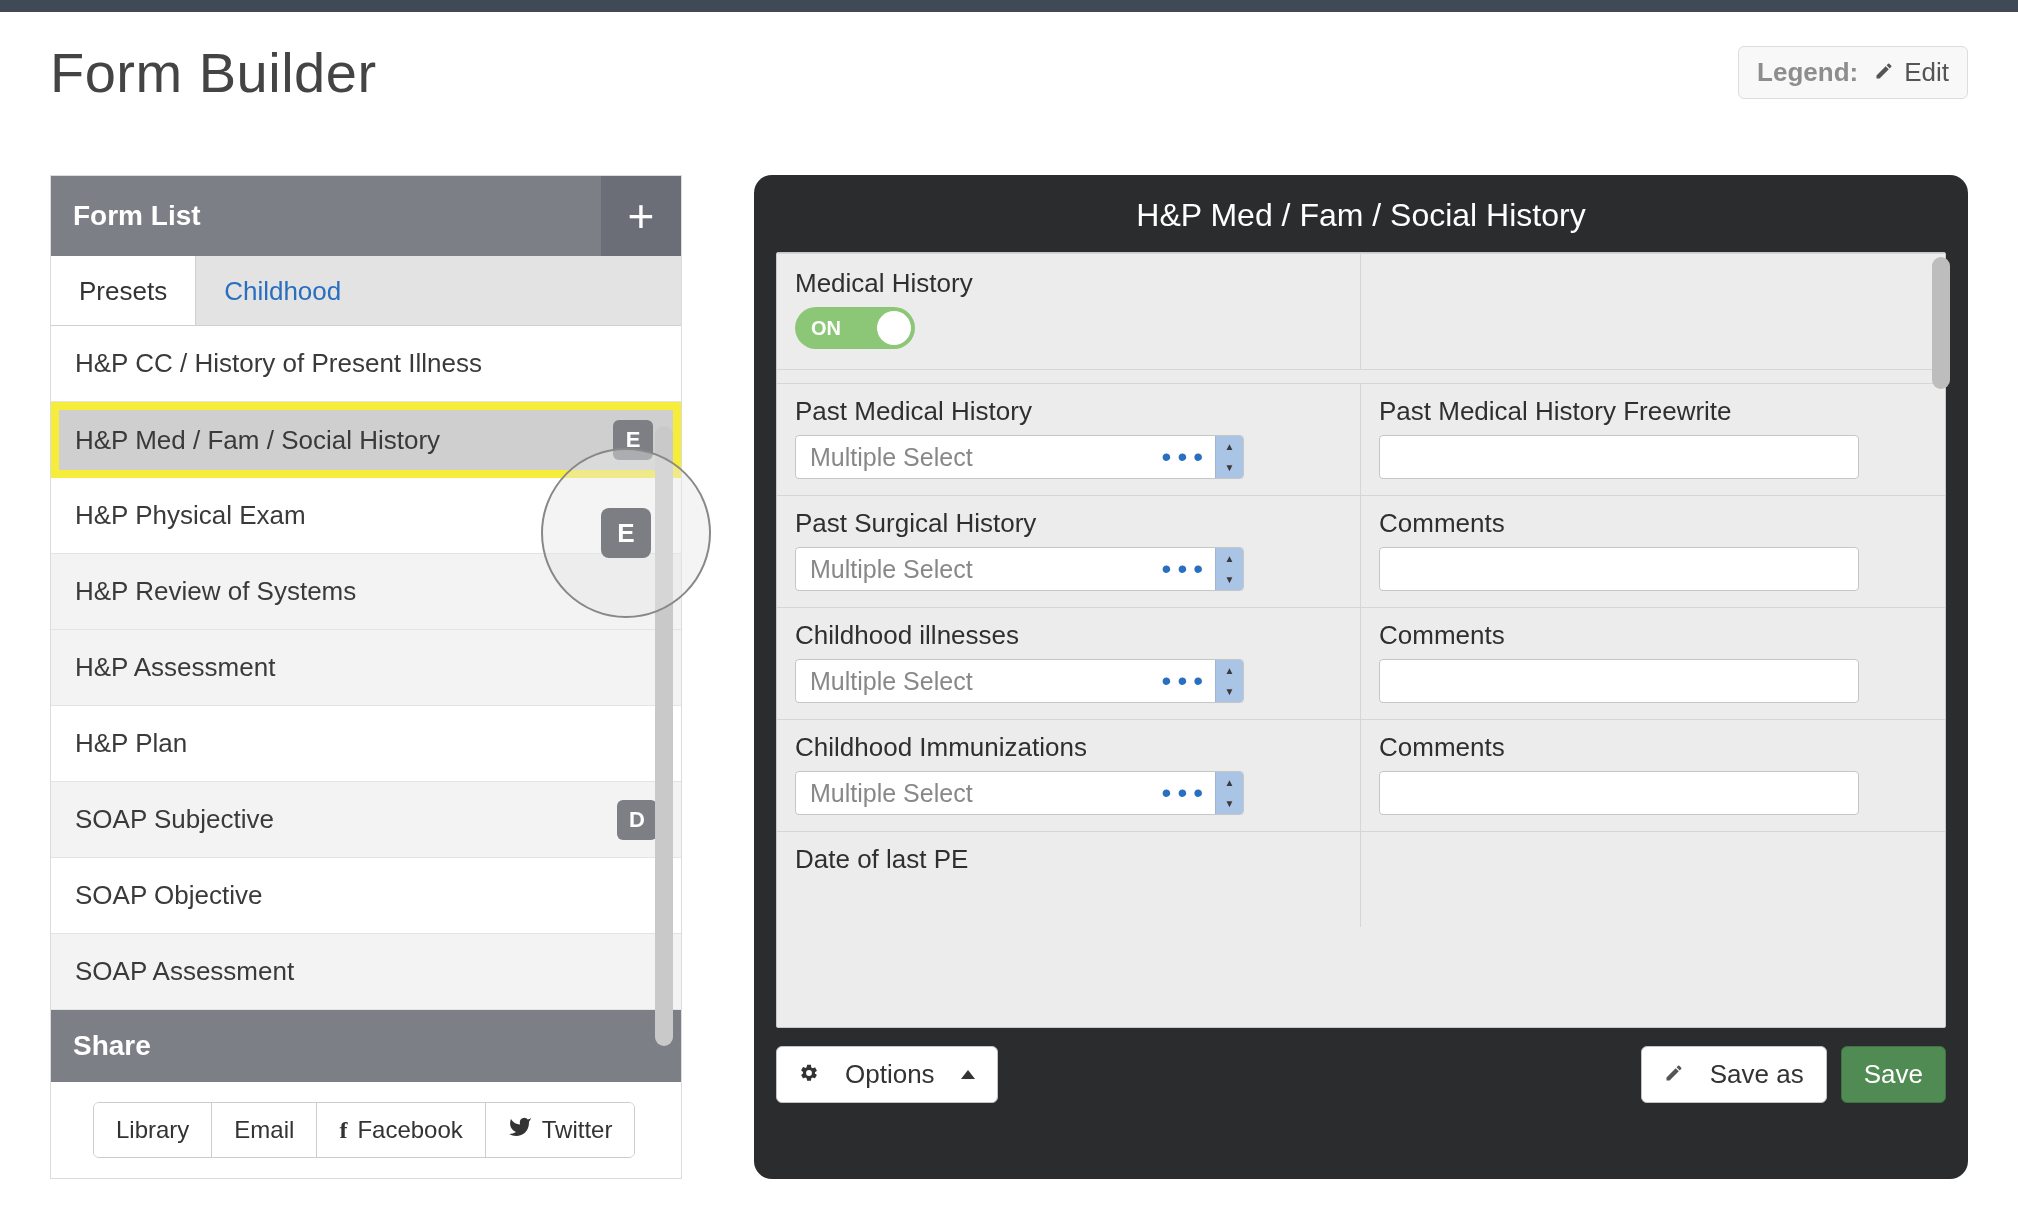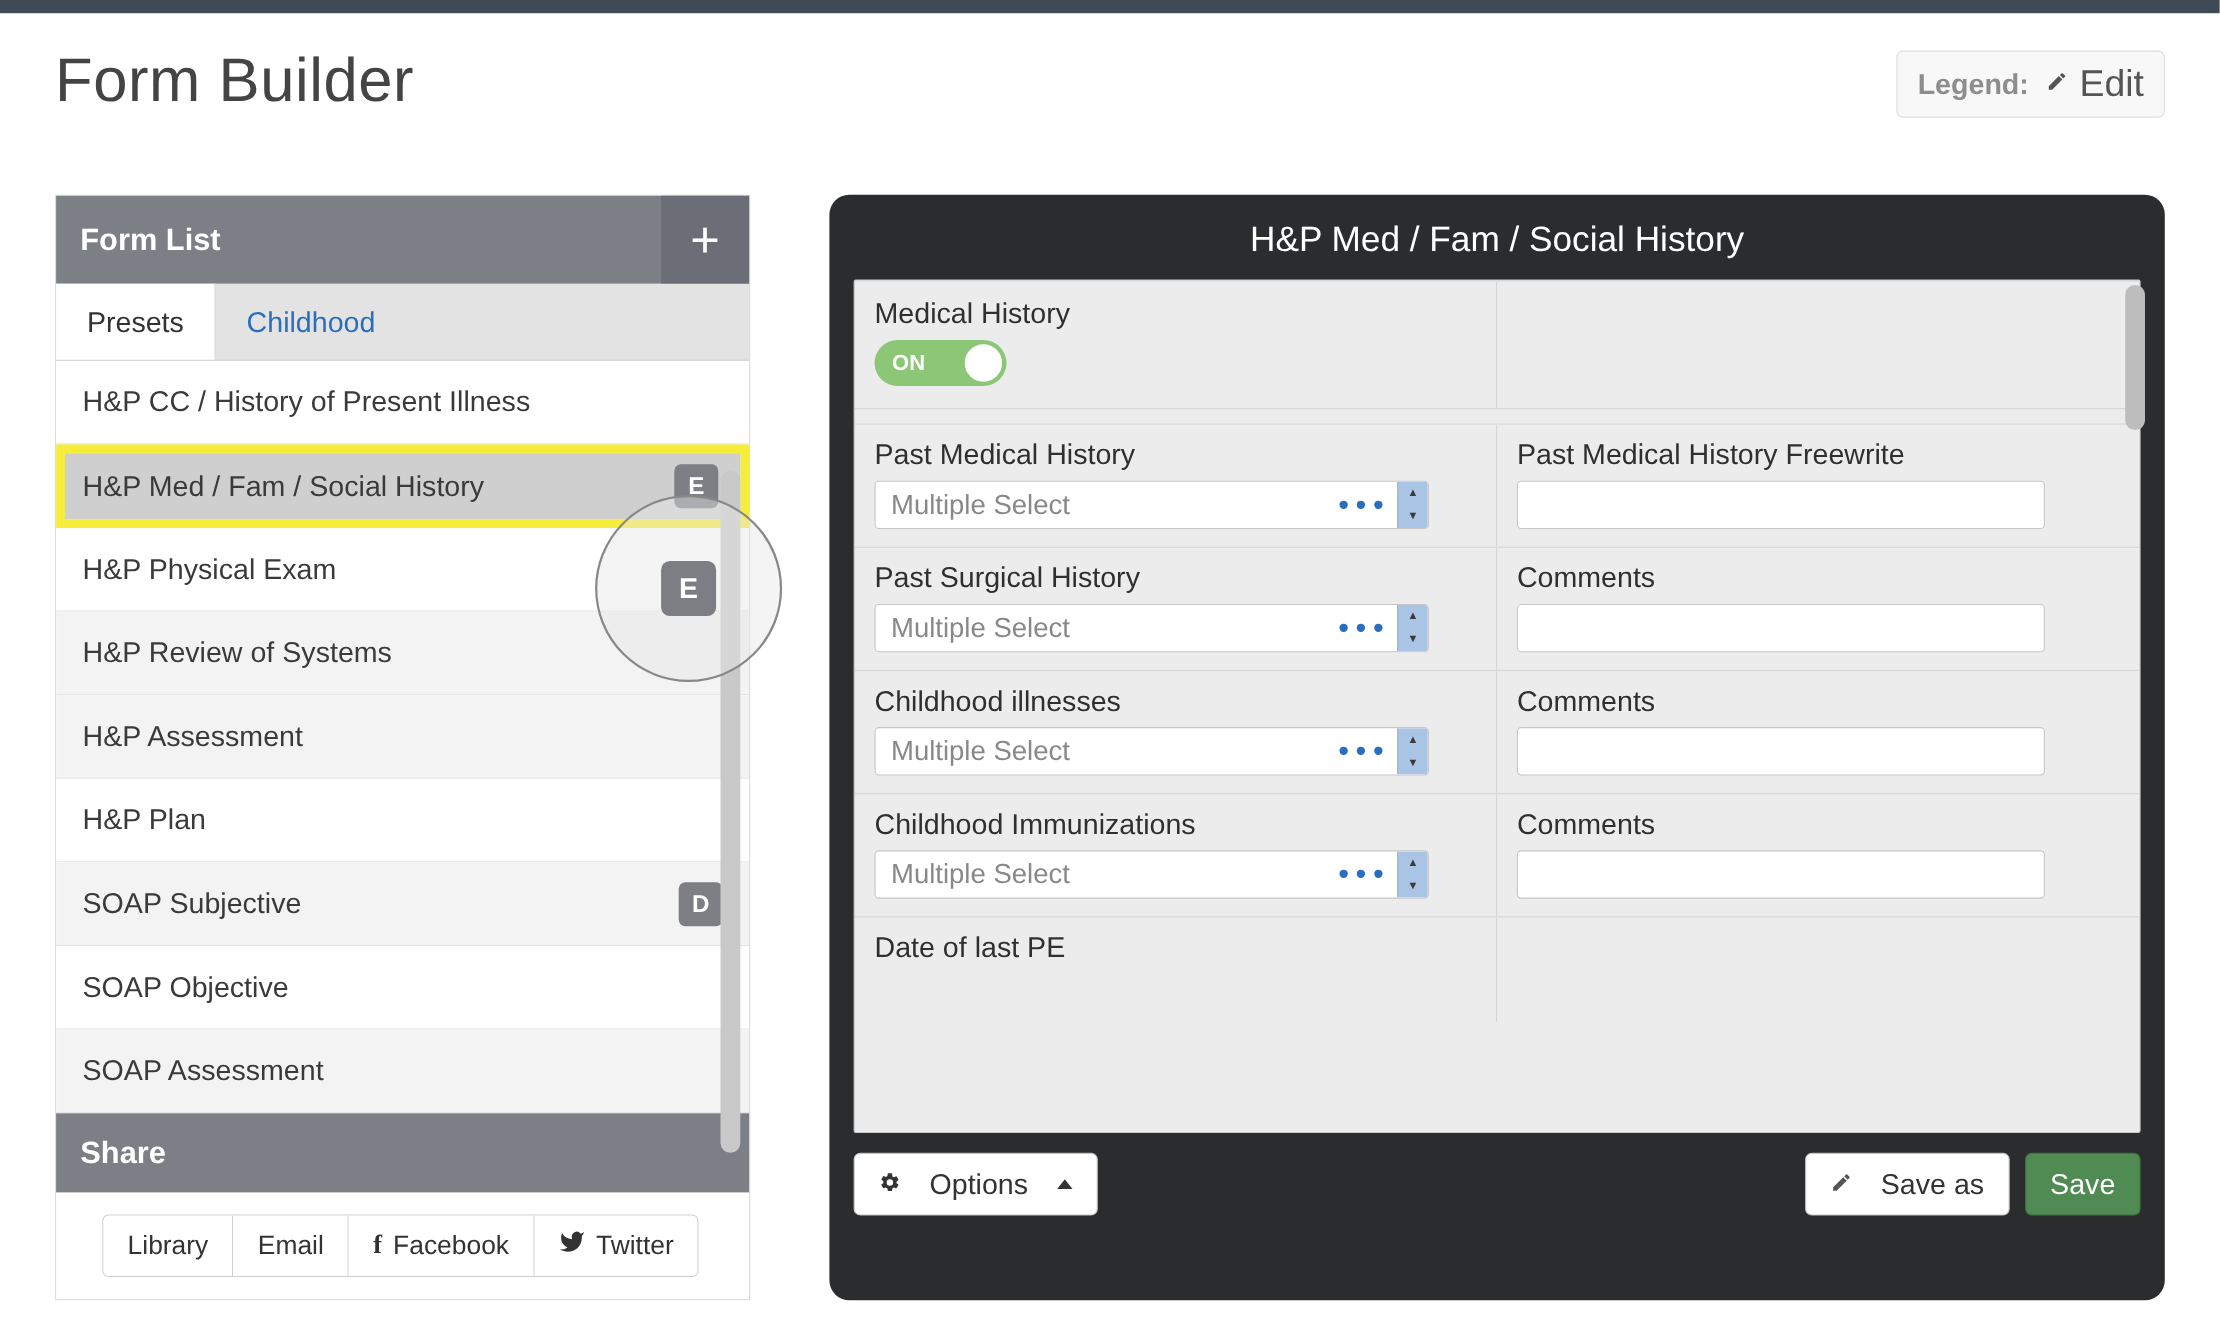--- a/index.html
+++ b/index.html
@@ -5,21 +5,21 @@
 * { box-sizing: border-box; margin: 0; padding: 0; }
 body { font-family: "Helvetica Neue", Helvetica, Arial, sans-serif; background: #fff; color: #333; width: 2018px; height: 1220px; overflow: hidden; }
 .topbar { height: 12px; background: #3f4a56; }
 
 .page-wrap { padding: 28px 50px 0 50px; }
 .page-header { display: flex; justify-content: space-between; align-items: flex-start; }
 .page-title { font-size: 56px; font-weight: 200; color: #444; letter-spacing: 0.5px; }
 .legend-box { border: 1px solid #ddd; background: #f8f8f8; border-radius: 6px; padding: 10px 18px; display: flex; align-items: center; gap: 16px; margin-top: 6px; }
 .legend-label { color: #8d8d8d; font-weight: 700; font-size: 26px; }
 .pencil-icon svg { width: 20px; height: 20px; fill: #555; }
-.edit-text { font-size: 34px; color: #555; margin-left: -6px; }
+.edit-text { font-size: 26px; color: #555; margin-left: -6px; }
 
 .main { display: flex; gap: 72px; margin-top: 70px; }
 
 
 .left-panel { width: 632px; border: 1px solid #dcdcdc; background: #fff; display: flex; flex-direction: column; }
 .panel-header { background: #7d7f86; height: 80px; display: flex; align-items: center; justify-content: space-between; }
 .panel-header-title { color: #fff; font-size: 28px; font-weight: 700; padding-left: 22px; }
 .add-btn { width: 80px; height: 80px; background: #6b6e76; display: flex; align-items: center; justify-content: center; cursor: pointer; color: #fff; font-size: 46px; font-weight: 300; }
 
 .tabs-row { background: #e3e3e3; display: flex; border-bottom: 1px solid #d0d0d0; }
@@ -55,21 +55,21 @@
 .right-scrollbar { position: absolute; right: 18px; top: 82px; width: 18px; height: 132px; background: #bdbdbd; border-radius: 9px; }
 
 .section-row { display: flex; border-top: 1px solid #d6d6d6; min-height: 96px; }
 .section-row:first-child { border-top: none; }
 .section-cell { flex: 0 0 50%; padding: 12px 18px 16px 18px; border-right: 1px solid #d6d6d6; display: flex; flex-direction: column; gap: 8px; }
 .section-cell:last-child { border-right: none; }
 .bigsection-row { display: flex; border-top: 1px solid #d6d6d6; }
 .bigsection-cell { flex: 0 0 50%; padding: 14px 18px 20px 18px; border-right: 1px solid #d6d6d6; }
 .bigsection-cell:last-child { border-right: none; }
 .field-label { font-size: 26px; color: #2f2f2f; }
-.ms-select { display: flex; align-items: center; width: 504px; height: 44px; background: #fff; border: 1px solid #c6c6c6; border-radius: 4px; overflow: hidden; }
+.ms-select { display: flex; align-items: center; width: 449px; height: 44px; background: #fff; border: 1px solid #c6c6c6; border-radius: 4px; overflow: hidden; }
 .ms-select .ms-text { flex: 1; padding: 0 14px; color: #888; font-size: 25px; }
 .ms-select .dots { color: #2a6ebf; font-size: 28px; letter-spacing: 6px; padding: 0 6px; }
 .ms-select .stepper { width: 28px; height: 100%; background: #aac4e6; border-left: 1px solid #9db6d6; display: flex; flex-direction: column; }
 .ms-select .stepper div { flex: 1; display: flex; align-items: center; justify-content: center; font-size: 10px; color: #3a3a3a; }
 .textinput { width: 480px; height: 44px; background: #fff; border: 1px solid #c6c6c6; border-radius: 4px; }
 
 .toggle { display: inline-flex; align-items: center; background: #8bc776; border-radius: 22px; height: 42px; width: 120px; padding: 0 6px; position: relative; }
 .toggle .ontxt { color: #fff; font-size: 20px; font-weight: 600; margin-left: 10px; }
 .toggle .knob { background: #fff; width: 34px; height: 34px; border-radius: 50%; position: absolute; right: 4px; }
 

